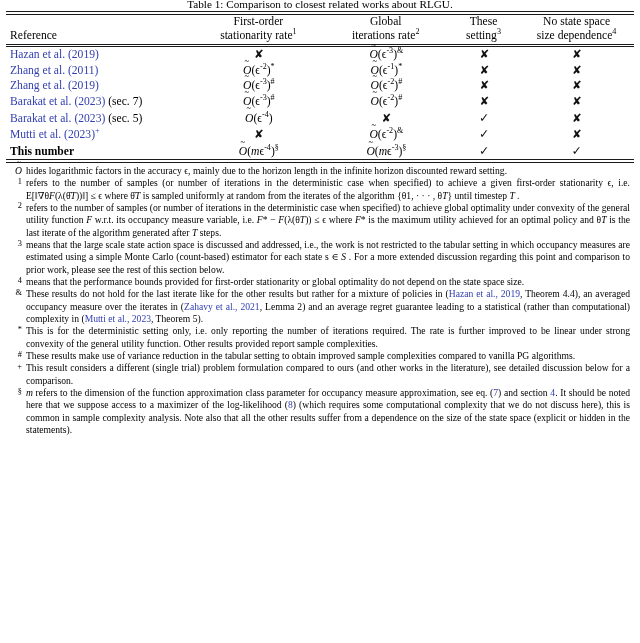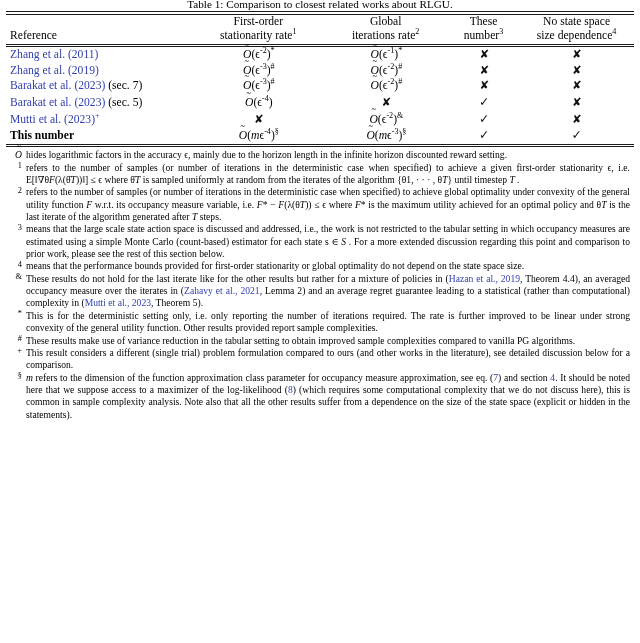--- a/index.html
+++ b/index.html
@@ -170,34 +170,41 @@
         <th class="col-first">
           <span class="hdr-line1">First-order</span>
           <span class="hdr-line2"><span>stationarity rate</span><sup>1</sup></span>
         </th>
         <th class="col-global">
           <span class="hdr-line1">Global</span>
           <span class="hdr-line2"><span>iterations rate</span><sup>2</sup></span>
         </th>
         <th class="col-beyond">
           <span class="hdr-line1">These</span>
-          <span class="hdr-line2"><span>number</span><sup>3</sup></span>
+          <span class="hdr-line2"><span>setting</span><sup>3</sup></span>
         </th>
         <th class="col-nodep">
           <span class="hdr-line1">No state space</span>
           <span class="hdr-line2"><span>size dependence</span><sup>4</sup></span>
         </th>
       </tr>
     </thead>
   </table>
 
   <div class="rule-thick"></div>
 
   <table class="cmp">
     <tbody id="rows-body">
+        <tr>
+          <td class="col-ref"><span class="ref-link">Hazan et al. (2019)</span></td>
+          <td class="col-first"><span class="mark-x">✘</span></td>
+          <td class="col-global"><span class="math"><span class="tilde-O">O</span>(ϵ<sup class="sup">-3</sup>)<sup class="sup">&amp;</sup></span></td>
+          <td class="col-beyond"><span class="mark-x">✘</span></td>
+          <td class="col-nodep"><span class="mark-x">✘</span></td>
+        </tr>
         <tr>
           <td class="col-ref"><span class="ref-link">Zhang et al. (2011)</span></td>
           <td class="col-first"><span class="math"><span class="tilde-O">O</span>(ϵ<sup class="sup">-2</sup>)<sup class="sup">*</sup></span></td>
           <td class="col-global"><span class="math"><span class="tilde-O">O</span>(ϵ<sup class="sup">-1</sup>)<sup class="sup">*</sup></span></td>
           <td class="col-beyond"><span class="mark-x">✘</span></td>
           <td class="col-nodep"><span class="mark-x">✘</span></td>
         </tr>
         <tr>
           <td class="col-ref"><span class="ref-link">Zhang et al. (2019)</span></td>
           <td class="col-first"><span class="math"><span class="tilde-O">O</span>(ϵ<sup class="sup">-3</sup>)<sup class="sup">#</sup></span></td>

